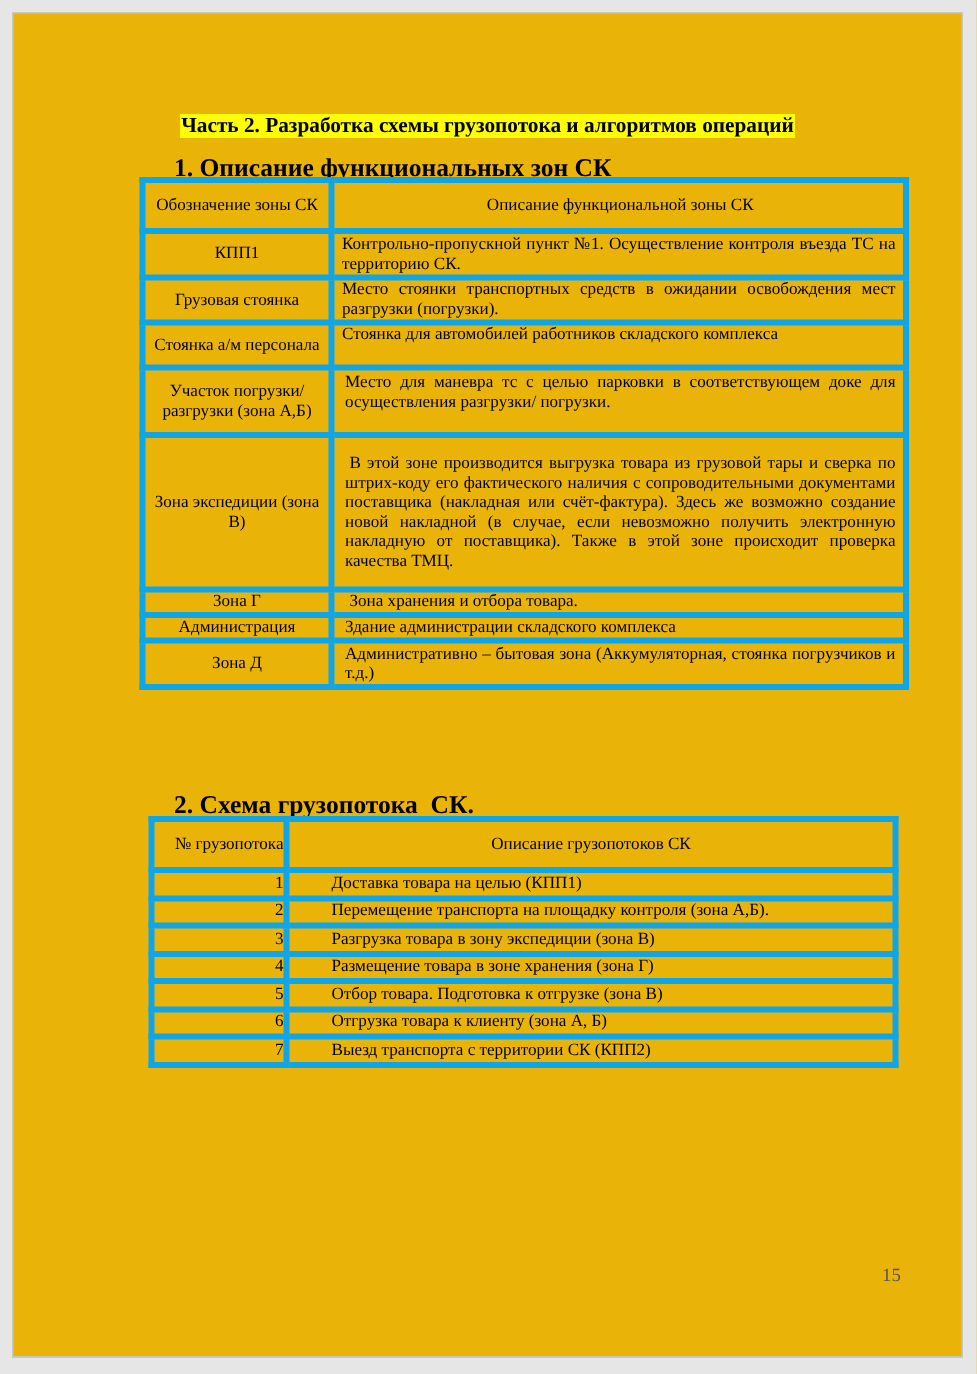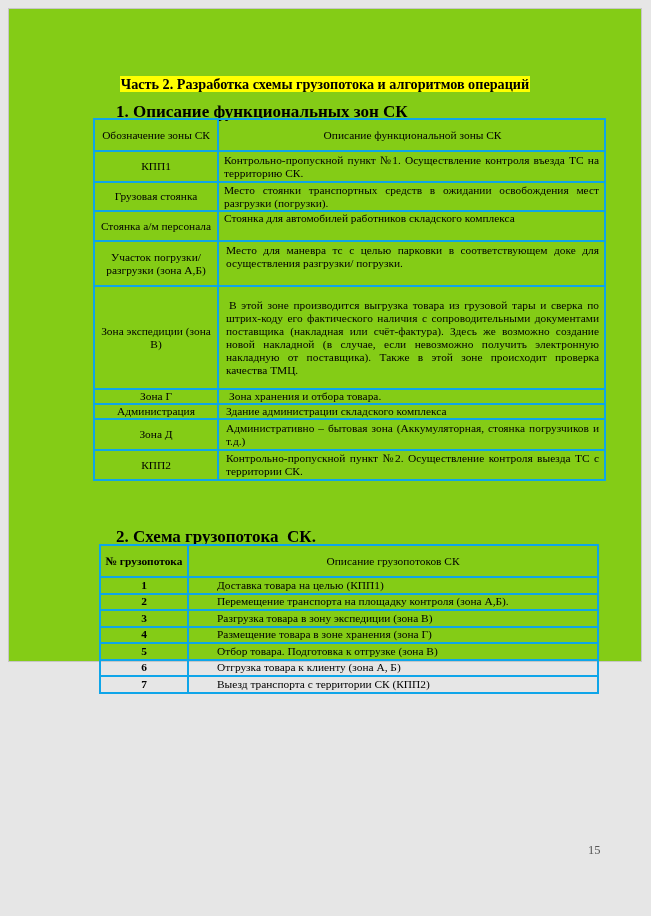--- a/index.html
+++ b/index.html
@@ -8,22 +8,22 @@
     width: 651px;
     height: 916px;
     background: #e6e6e6;
     overflow: hidden;
   }
   .page {
     position: absolute;
     left: 8px;
     top: 8px;
     width: 634px;
-    height: 654px;
-    background: #84cc16;
+    height: 897px;
+    background: #eab308;
     border: 1px solid #c6c6c6;
     box-sizing: border-box;
     font-family: "Liberation Serif", "DejaVu Serif", serif;
     color: #000;
   }
   .title {
     position: absolute;
     left: 0;
     right: 0;
     top: 67px;
@@ -50,21 +50,21 @@
   #h1 { left: 107px; top: 95px; }
   #h2 { left: 107px; top: 520px; }
 
   table {
     position: absolute;
     border-collapse: collapse;
     font-size: 11.4px;
     line-height: 13px;
   }
   table td {
-    border: 2px solid #0ea5e9;
+    border: 4px solid #0ea5e9;
     padding: 0;
     vertical-align: middle;
   }
   #zones-table {
     left: 84px;
     top: 109px;
     width: 513px;
   }
   #zones-table td.col1 {
     width: 120px;
@@ -79,22 +79,21 @@
   #zones-table tr.head td { height: 30px; }
   #zones-table tr.head td.col2 { text-align: center; }
 
   #flows-table {
     left: 90px;
     top: 535px;
     width: 500px;
   }
   #flows-table td.col1 {
     width: 86px;
-    text-align: center;
-    font-weight: bold;
+    text-align: right;
   }
   #flows-table td.col2 {
     padding: 0 28px;
   }
   #flows-table tr.head td { height: 30px; }
   #flows-table tr.head td.col2 { text-align: center; }
   #flows-table tr.row td { height: 14.5px; }
 
   .page-number {
     position: absolute;
@@ -148,24 +147,20 @@
       <td class="col2" style="text-indent:3px">Зона хранения и отбора товара.</td>
     </tr>
     <tr style="height:15px">
       <td class="col1">Администрация</td>
       <td class="col2">Здание администрации складского комплекса</td>
     </tr>
     <tr style="height:31px">
       <td class="col1">Зона Д</td>
       <td class="col2">Административно – бытовая зона (Аккумуляторная, стоянка погрузчиков и т.д.)</td>
     </tr>
-    <tr style="height:30px">
-      <td class="col1">КПП2</td>
-      <td class="col2">Контрольно-пропускной пункт №2. Осуществление контроля выезда ТС с территории СК.</td>
-    </tr>
   </tbody>
     </table>
 
   <div class="section-heading" id="h2">
     <span class="num">2.</span><span style="white-space:pre">Схема грузопотока  СК.</span>
   </div>
 
   <table id="flows-table">
     <tbody>
         <tr class="head">

